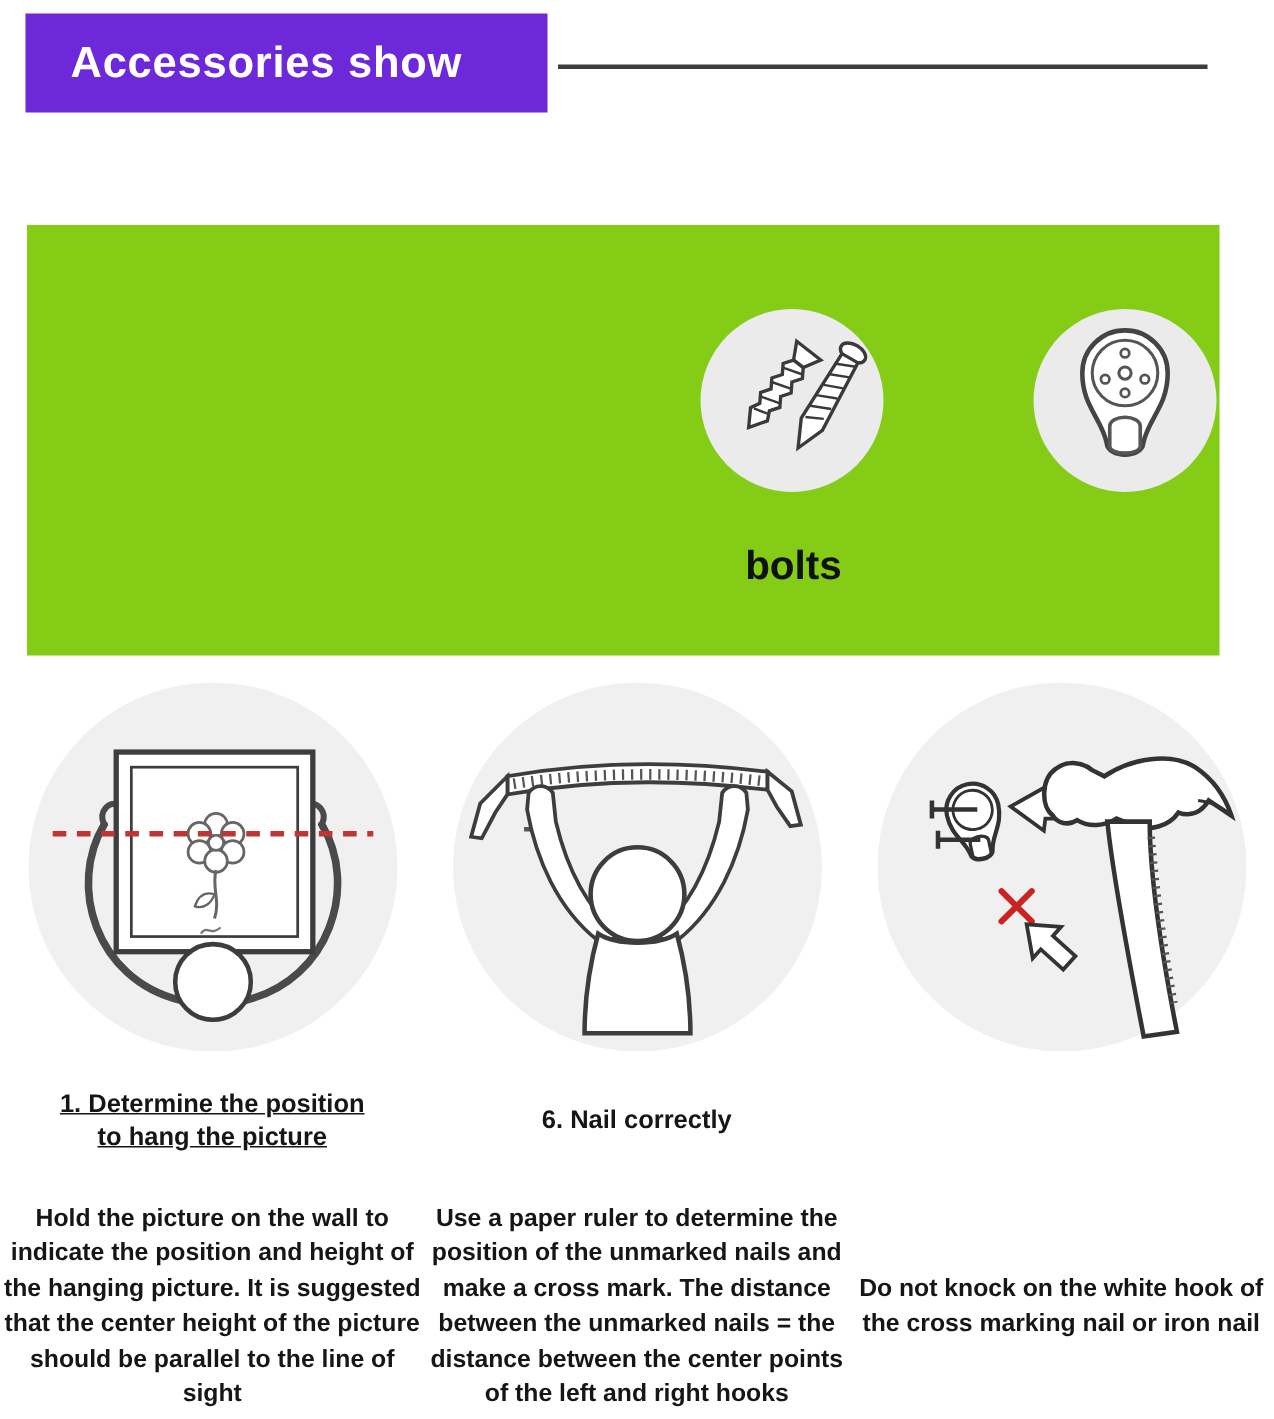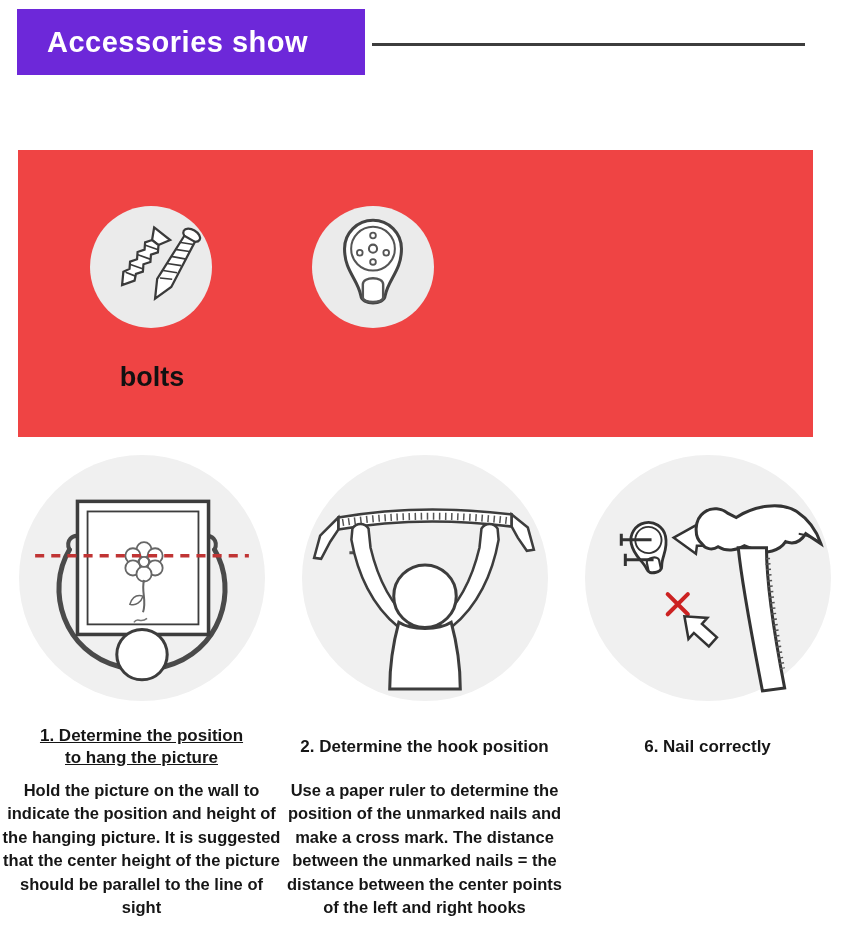--- a/index.html
+++ b/index.html
@@ -11,37 +11,37 @@
   }
   .topbar { display:flex; align-items:center; padding-top:9px; margin-left:17px; height:75px; }
   .title-box {
     width:348px; height:66px; background:#6d28d9; color:#fff;
     display:flex; align-items:center; padding-left:30px;
     font-size:29px; font-weight:700; letter-spacing:0.5px;
   }
   .rule { width:433px; height:3px; background:#3d3d3d; margin-left:7px; margin-top:4px; }
 
   .panel {
-    margin:75px 0 0 18px; width:795px; height:287px; background:#ef4444;
-    display:flex; padding:56px 0 0 72px; gap:98px;
+    margin:75px 0 0 18px; width:795px; height:287px; background:#84cc16;
+    display:flex; padding:56px 0 0 72px; gap:98px;justify-content:flex-end;
   }
   .acc-item { width:124px; }
   .acc-circle {
     width:122px; height:122px; border-radius:50%; background:#ebebeb;
     display:flex; align-items:center; justify-content:center;
   }
   .acc-label { margin-top:34px; text-align:center; font-size:27px; font-weight:700; color:#111; }
 
   .row-circles { margin-top:18px; display:grid; grid-template-columns:repeat(3,1fr); justify-items:center; }
   .row-captions { margin-top:20px; min-height:52px; display:grid; grid-template-columns:repeat(3,1fr); align-items:center; }
   .caption { text-align:center; font-size:17px; font-weight:700; line-height:1.28; margin:0 auto; }
   .caption-w1 { width:220px;text-decoration:underline; }
   .caption-w2 { width:270px; }
   .caption-w3 { width:270px; }
-  .row-bodies { margin-top:6px; display:grid; grid-template-columns:repeat(3,1fr); align-items:center; }
+  .row-bodies { margin-top:28px; display:grid; grid-template-columns:repeat(3,1fr); align-items:center; }
   .body-text { text-align:center; font-size:16.5px; font-weight:700; line-height:1.42; width:278px; margin:0 auto; }
 </style>
 </head>
 <body>
 
 <header class="topbar">
   <div class="title-box">
     <span>Accessories show</span>
   </div>
   <div class="rule"></div>
@@ -136,20 +136,20 @@
     </g>
     <path d="M116 88 C108 82 108 64 118 57 C126 51 136 53 142 58 L150 62 C168 50 194 46 210 56 C222 64 230 76 234 88 L219 78 C214 86 207 89 199 86 C193 95 180 99 168 94 L158 90 C150 95 140 96 132 91 C126 95 119 93 116 88 Z" fill="#fff" stroke="#333" stroke-width="3"></path>
     <path d="M234 88 C226 81 220 79 212 78" fill="none" stroke="#333" stroke-width="2"></path>
     <path d="M152 92 C156 132 168 192 176 234 L198 231 C190 190 180 130 180 92 Z" fill="#fff" stroke="#333" stroke-width="3"></path>
     <path d="M181 102 C184 140 190 180 196 212" stroke="#555" stroke-width="5" stroke-dasharray="1.5 4" fill="none"></path>
   </svg>
 </section>
 
 <section class="row-captions">
   <div class="caption caption-w1">1. Determine the position to hang the picture</div>
-  <div class="caption caption-w2">2. Determine the hook position</div>
   <div class="caption caption-w3">6. Nail correctly</div>
 </section>
 
 <section class="row-bodies">
   <div class="body-text">Hold the picture on the wall to indicate the position and height of the hanging picture. It is suggested that the center height of the picture should be parallel to the line of sight</div>
   <div class="body-text">Use a paper ruler to determine the position of the unmarked nails and make a cross mark. The distance between the unmarked nails = the distance between the center points of the left and right hooks</div>
+  <div class="body-text">Do not knock on the white hook of the cross marking nail or iron nail</div>
 </section>
 
 </body></html>

